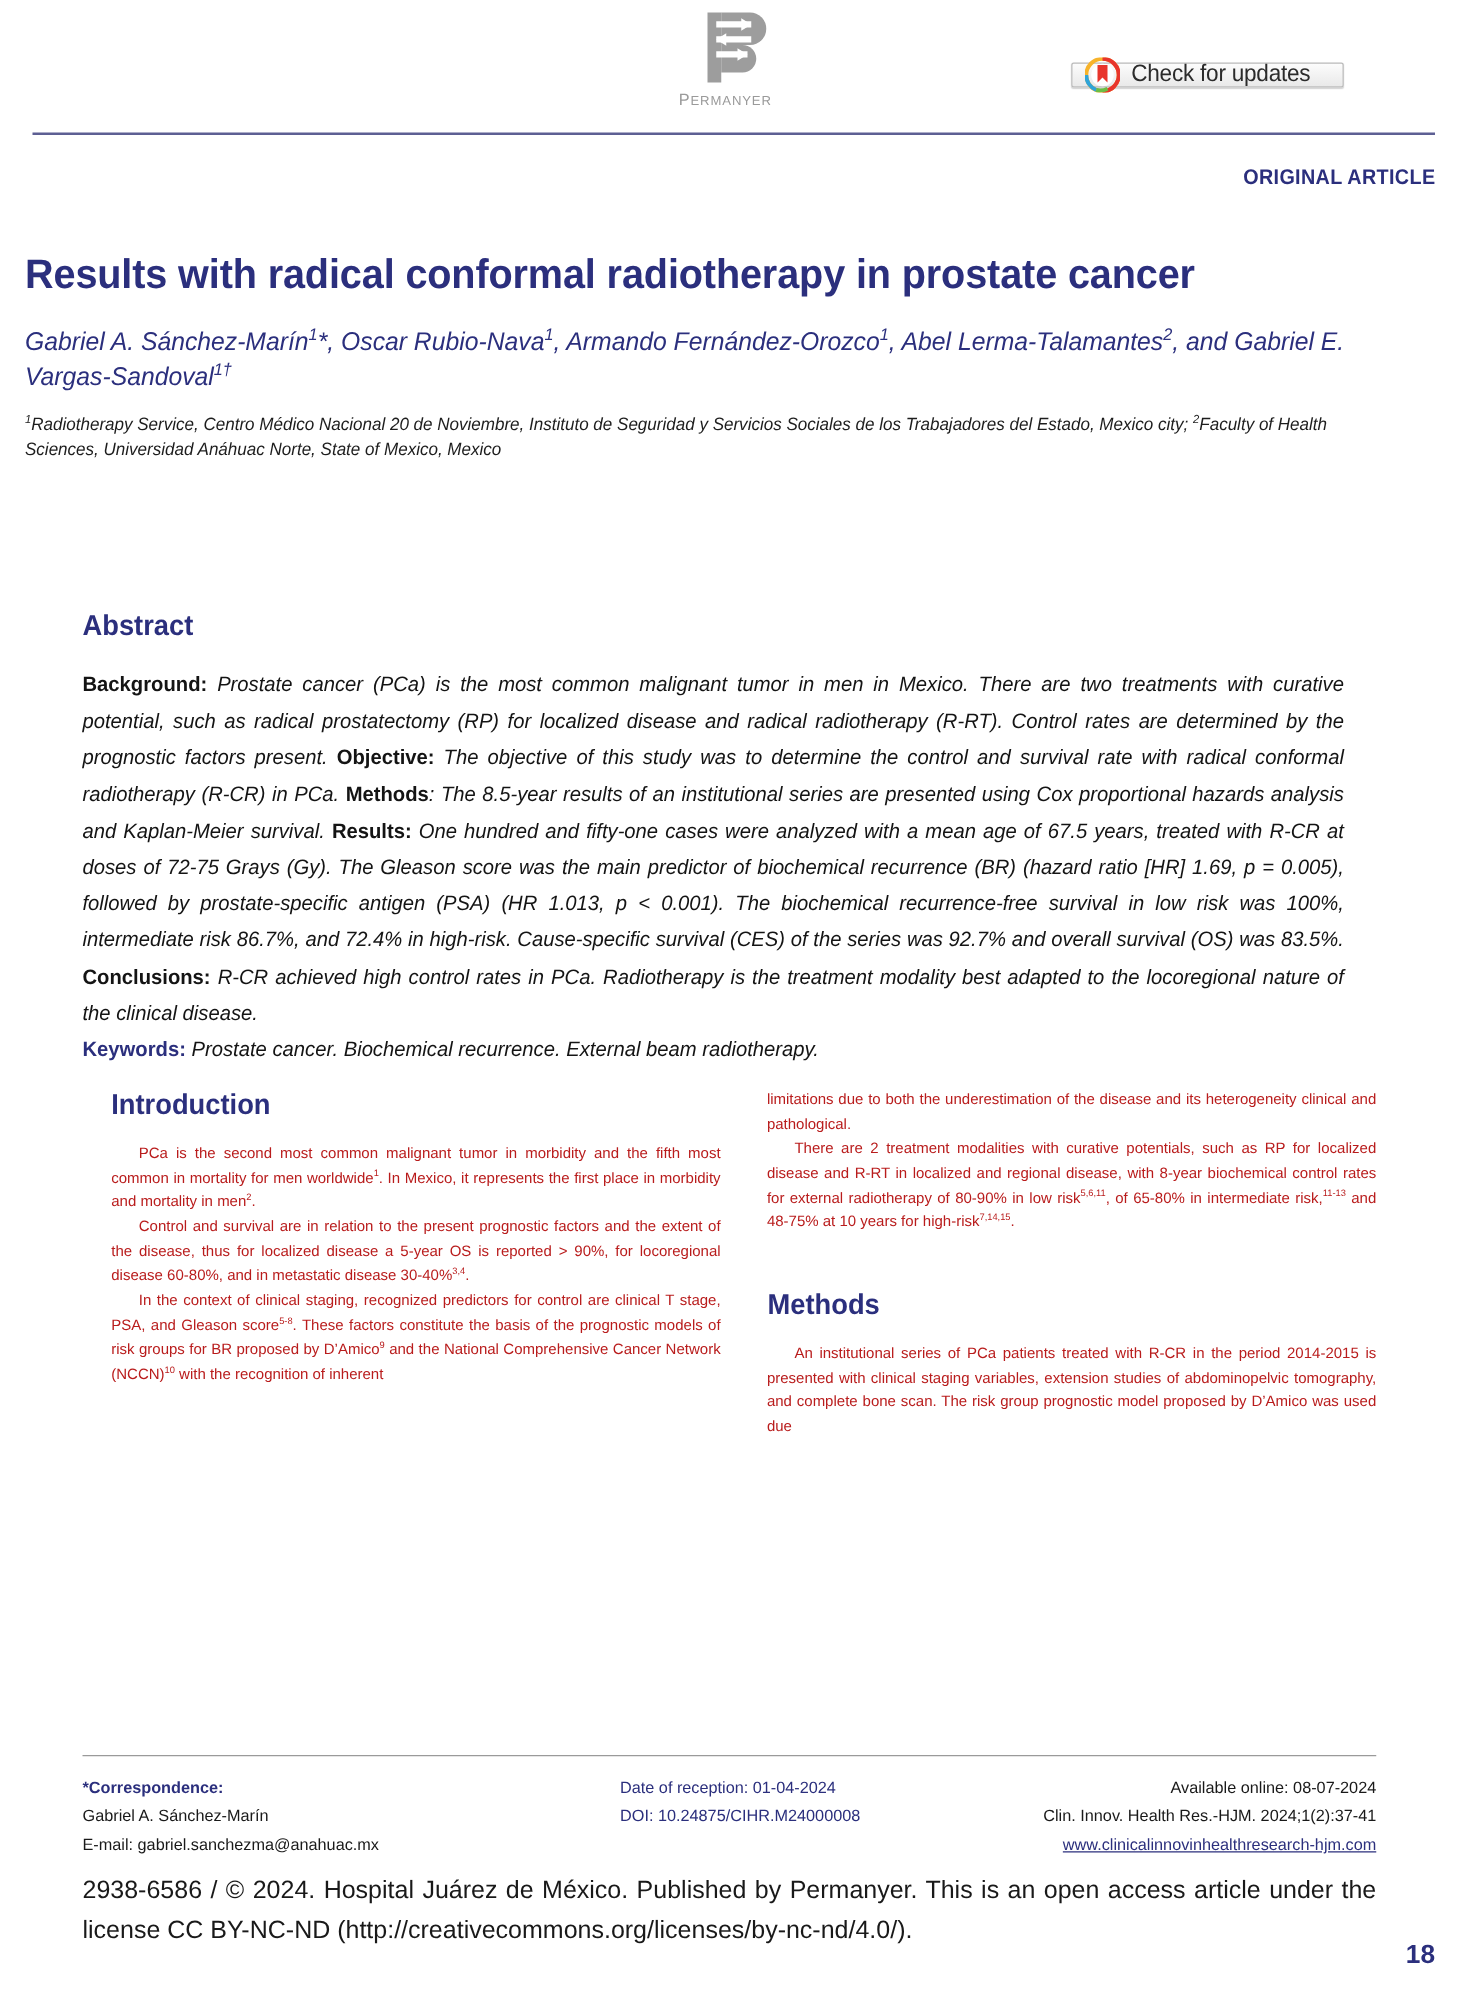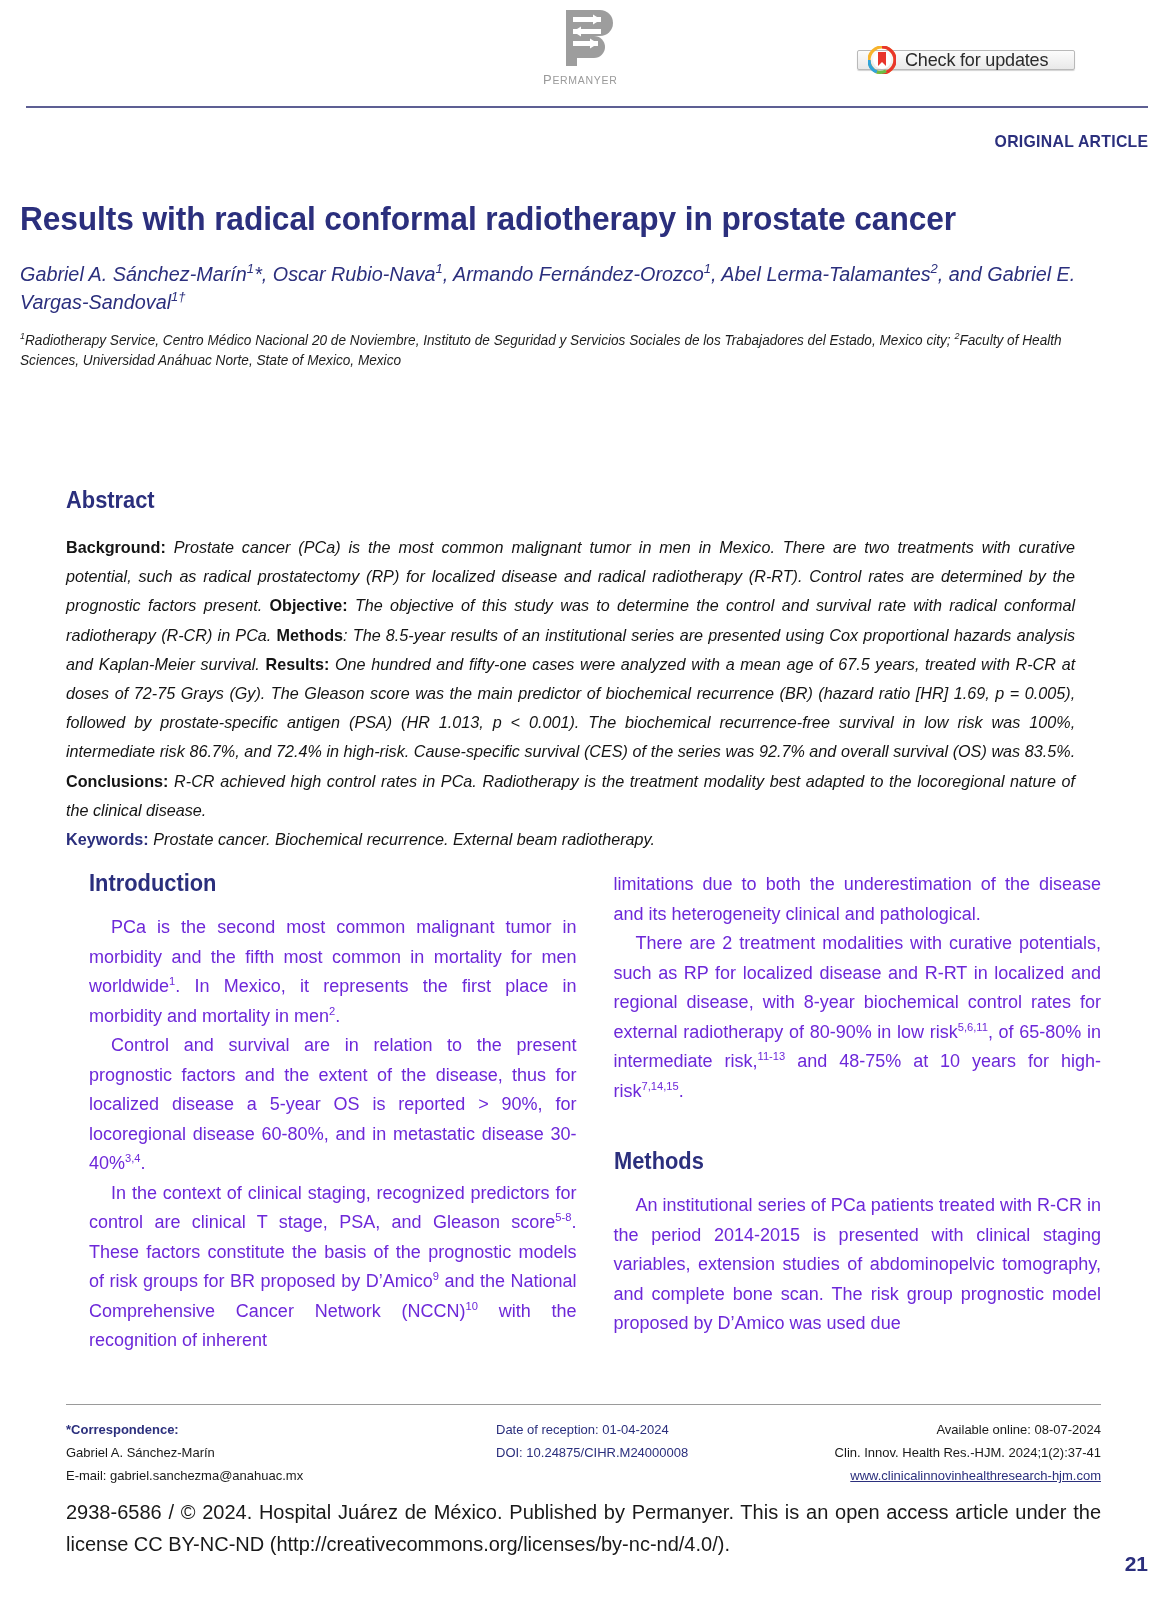--- a/index.html
+++ b/index.html
@@ -209,24 +209,24 @@
     font-weight: 700;
     font-size: 23px;
     color: #2b2f7d;
     margin: 0 0 16px 0;
     transform: scaleX(0.95);
     transform-origin: left top;
   }
   .col h2.spaced { margin-top: 42px; }
   .col p {
     font-family: "Liberation Sans", sans-serif;
-    font-size: 18px;
+    font-size: 12px;
     line-height: 1.64;
     text-align: justify;
-    color: #6d28d9;
+    color: #b91c1c;
     margin: 0;
     text-indent: 22px;
     hyphens: manual;
   }
   .col p.cont { text-indent: 0; }
   .col p sup { font-size: 0.62em; vertical-align: super; line-height: 0; }
 
   
   .rule-foot {
     position: absolute;
@@ -364,15 +364,15 @@
       </div>
       <div class="fcol-c">
         <div>Available online: 08-07-2024</div>
         <div>Clin. Innov. Health Res.-HJM. 2024;1(2):37-41</div>
         <div class="weburl">www.clinicalinnovinhealthresearch-hjm.com</div>
       </div>
     </div>
     <div class="license">2938-6586 / © 2024. Hospital Juárez de México. Published by Permanyer. This is an open access article under the license CC BY-NC-ND (http://creativecommons.org/licenses/by-nc-nd/4.0/).</div>
   </div>
 
-  <div class="page-num">21</div>
+  <div class="page-num">18</div>
 
 </div>
 
 </body></html>

